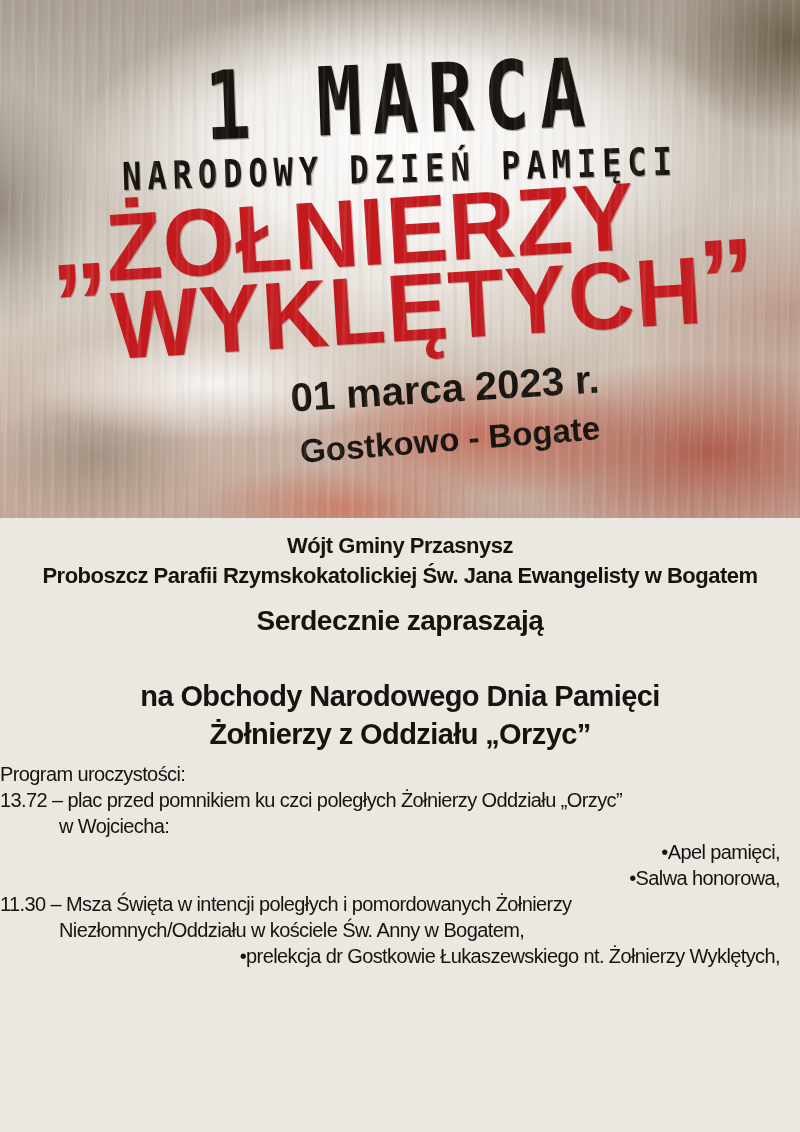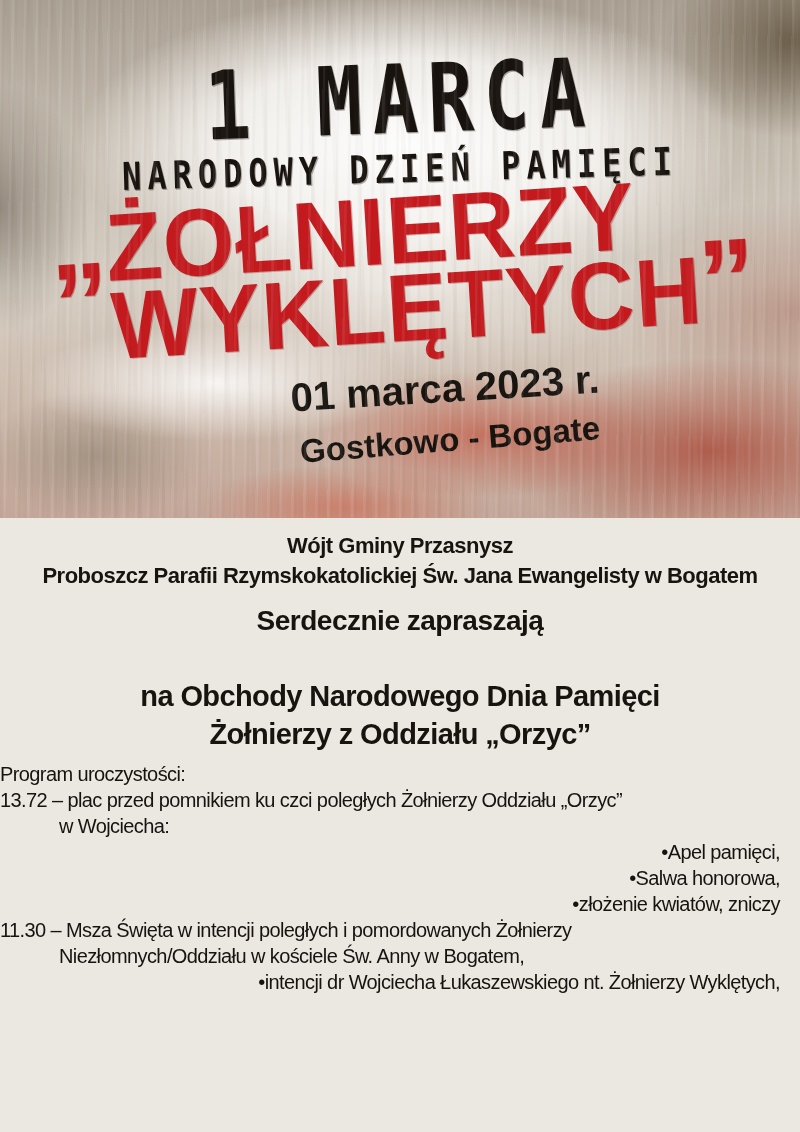--- a/index.html
+++ b/index.html
@@ -105,28 +105,25 @@
       </div>
       <div class="p-row p-cont">
         <span>w Wojciecha:</span>
       </div>
       <div class="p-row p-bullet">
         <span class="dot">•</span><span>Apel pamięci,</span>
       </div>
       <div class="p-row p-bullet">
         <span class="dot">•</span><span>Salwa honorowa,</span>
       </div>
-      <div class="p-row p-bullet">
-        <span class="dot">•</span><span>złożenie kwiatów, zniczy</span>
-      </div>
       <div class="p-row">
         <span>11.30 – Msza Święta w intencji poległych i pomordowanych Żołnierzy</span>
       </div>
       <div class="p-row p-cont">
         <span>Niezłomnych/Oddziału w kościele Św. Anny w Bogatem,</span>
       </div>
       <div class="p-row p-bullet">
-        <span class="dot">•</span><span>intencji dr Wojciecha Łukaszewskiego nt. Żołnierzy Wyklętych,</span>
+        <span class="dot">•</span><span>prelekcja dr Gostkowie Łukaszewskiego nt. Żołnierzy Wyklętych,</span>
       </div>
     </div>
 
   </div>
 </div>
 
 </body></html>

